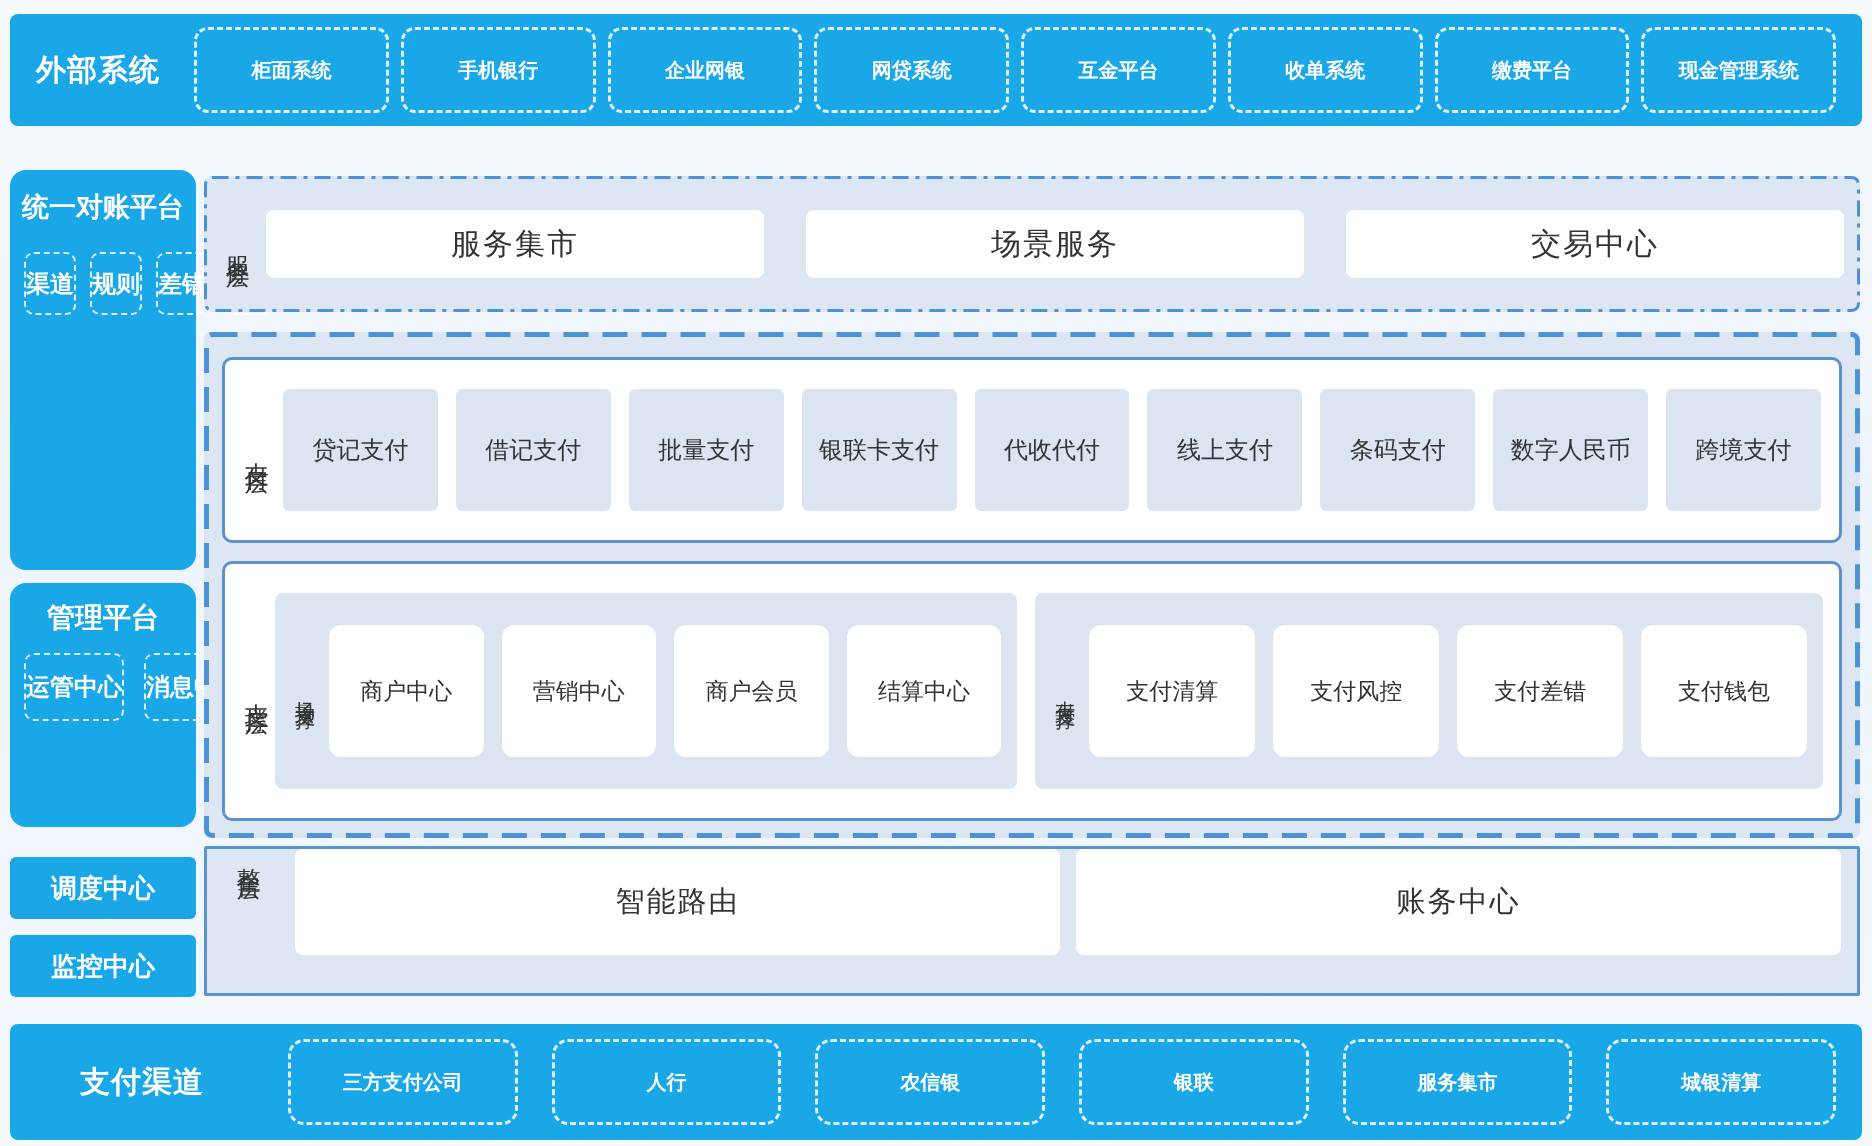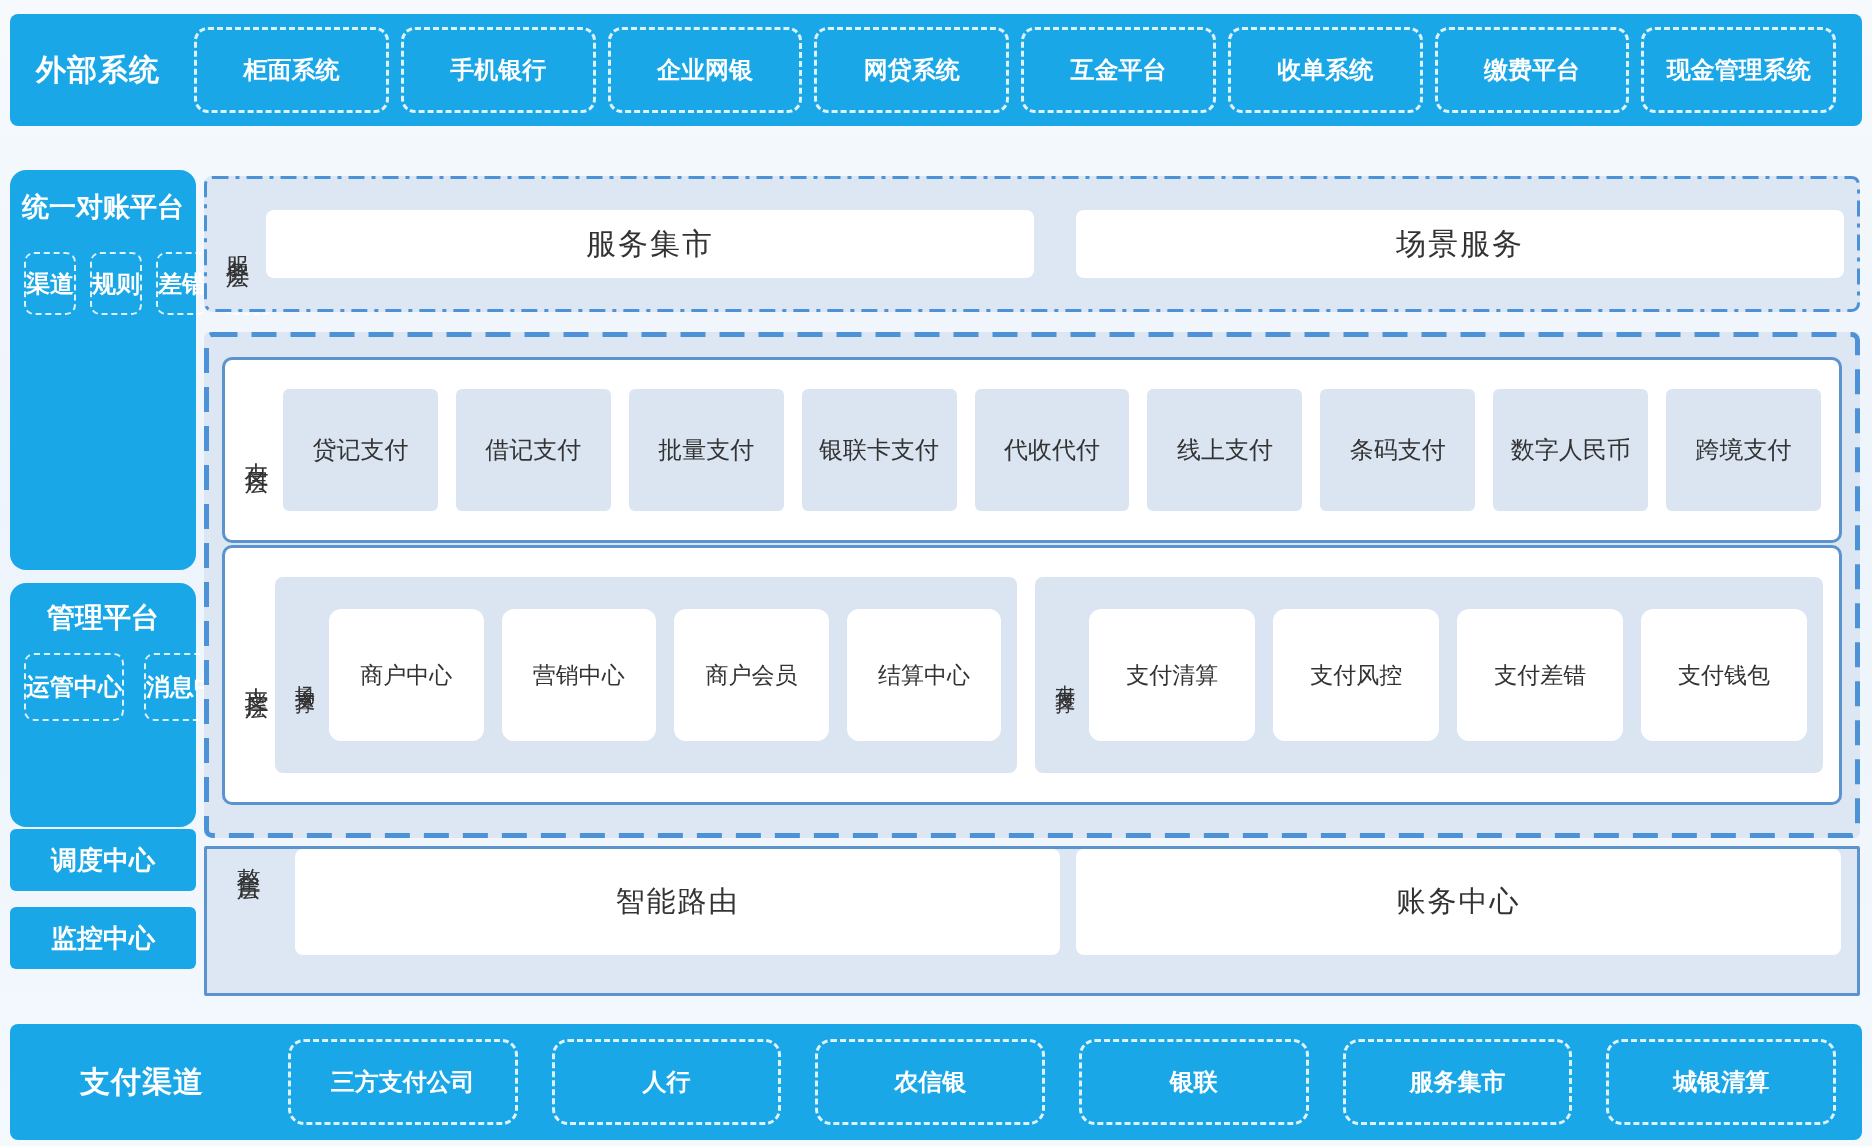--- a/index.html
+++ b/index.html
@@ -15,30 +15,30 @@
   .bar{position:absolute;left:10px;right:10px;background:#1aa7e8;border-radius:8px;
        display:flex;align-items:center;padding:0 26px;box-sizing:border-box;color:#fff;}
   .topbar{top:14px;height:112px;}
   .bottombar{top:1024px;height:116px;}
   .bar-title{font-size:30px;font-weight:700;white-space:nowrap;margin-right:34px;letter-spacing:1px;}
   .bottombar .bar-title{margin-left:44px;margin-right:84px;}
   .bar-items{flex:1;display:flex;gap:12px;height:86px;align-items:stretch;}
   .bar-items.channels{gap:34px;}
   .dash-box{flex:1;border:3px dashed rgba(255,255,255,.85);border-radius:14px;
             display:flex;align-items:center;justify-content:center;
-            font-size:24px;font-weight:700;color:#fff;box-sizing:border-box;white-space:nowrap;}
+            font-size:20px;font-weight:700;color:#fff;box-sizing:border-box;white-space:nowrap;}
   .channels .dash-box{border-radius:16px;}
 
   
   .sidebar{position:absolute;left:10px;top:170px;width:186px;display:flex;flex-direction:column;}
   .side-block{background:#1aa7e8;border-radius:16px;box-sizing:border-box;padding:18px 10px 20px;color:#fff;}
   .side-title{text-align:center;font-weight:700;white-space:nowrap;}
   .block-recon{height:400px;margin-bottom:13px;}
   .block-recon .side-title{font-size:27px;line-height:38px;margin-bottom:26px;}
-  .block-mgmt{height:244px;margin-bottom:2px;padding-top:16px;}
+  .block-mgmt{height:244px;margin-bottom:30px;padding-top:16px;}
   .block-mgmt .side-title{font-size:28px;line-height:38px;margin-bottom:16px;}
   .side-items{display:flex;gap:14px;padding:0 4px;}
   .block-mgmt .side-items{gap:20px;text-align:center;}
   .side-dash{flex:none;height:63px;border-width:2px;border-radius:10px;font-size:24px;}
   .block-mgmt .side-dash{height:68px;}
   .solid-block{background:#1aa7e8;border-radius:6px;height:62px;flex:none;
                display:flex;align-items:center;justify-content:center;
                color:#fff;font-size:26px;font-weight:700;}
   .solid-block.first{margin-bottom:16px;}
 
@@ -52,21 +52,21 @@
   .service-layer{position:relative;height:136px;background:#dde7f3;border-radius:8px;
                  display:flex;align-items:center;box-sizing:border-box;padding:24px 16px 24px 14px;}
   .service-layer .v-label{width:40px;flex:none;}
   .service-items{flex:1;display:flex;gap:42px;height:68px;margin-left:8px;}
   .service-box{flex:1;font-size:30px;letter-spacing:2px;}
 
   .dashed-container{position:relative;margin-top:20px;height:506px;box-sizing:border-box;
                     padding:25px 18px 17px;background:#dde7f3;border-radius:6px;}
   .solid-section{position:relative;background:#fff;border:3px solid #5b93cf;border-radius:10px;
                  box-sizing:border-box;display:flex;align-items:center;}
-  .payment-section{height:186px;padding:0 18px 0 14px;margin-bottom:2px;}
+  .payment-section{height:186px;padding:0 18px 0 14px;margin-bottom:18px;}
   .payment-section .v-label{width:36px;flex:none;}
   .payment-items{flex:1;display:flex;gap:18px;height:122px;margin-left:8px;}
   .payment-box{flex:1;background:#dbe5f2;border-radius:6px;display:flex;align-items:center;
                justify-content:center;font-size:24px;color:#333;white-space:nowrap;}
 
   .support-section{height:260px;padding:0 16px 0 14px;}
   .support-section .v-label{width:36px;flex:none;}
   .support-groups{flex:1;display:flex;gap:18px;height:196px;margin-left:0;justify-content:flex-end;}
   .support-panel{background:#dbe5f2;border-radius:8px;box-sizing:border-box;
                  display:flex;align-items:center;padding:0 16px;}
@@ -132,20 +132,21 @@
   <div class="main">
 
     <div class="service-layer">
       <svg class="border-overlay dashdot">
           <rect x="1.5" y="1.5" width="1653" height="133" rx="7"></rect>
         </svg>
       <div class="v-label">服务层</div>
       <div class="service-items">
           <div class="white-box service-box">服务集市</div>
           <div class="white-box service-box">场景服务</div>
+          <div class="white-box service-box">交易中心</div>
         </div>
     </div>
 
     <div class="dashed-container">
       <svg class="border-overlay bigdash">
           <rect x="2.5" y="2.5" width="1651" height="501" rx="6"></rect>
         </svg>
 
       <div class="solid-section payment-section">
         <div class="v-label">支付层</div>

